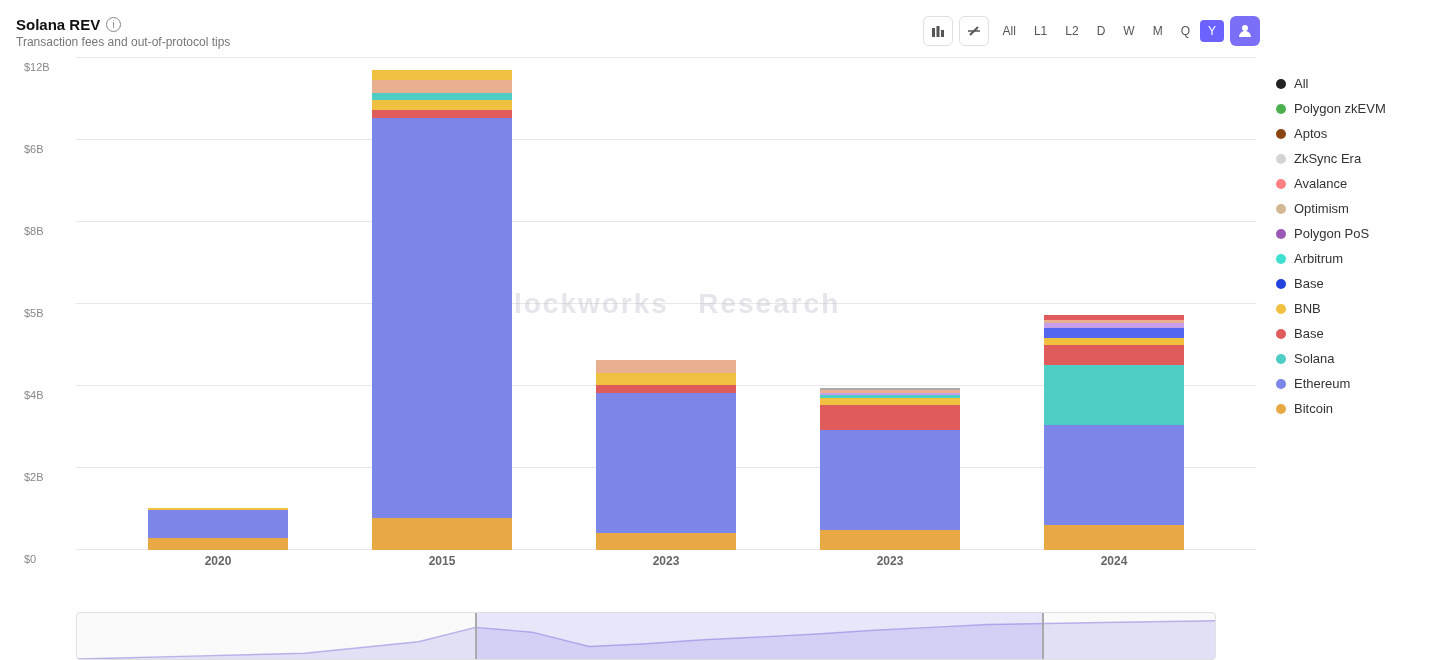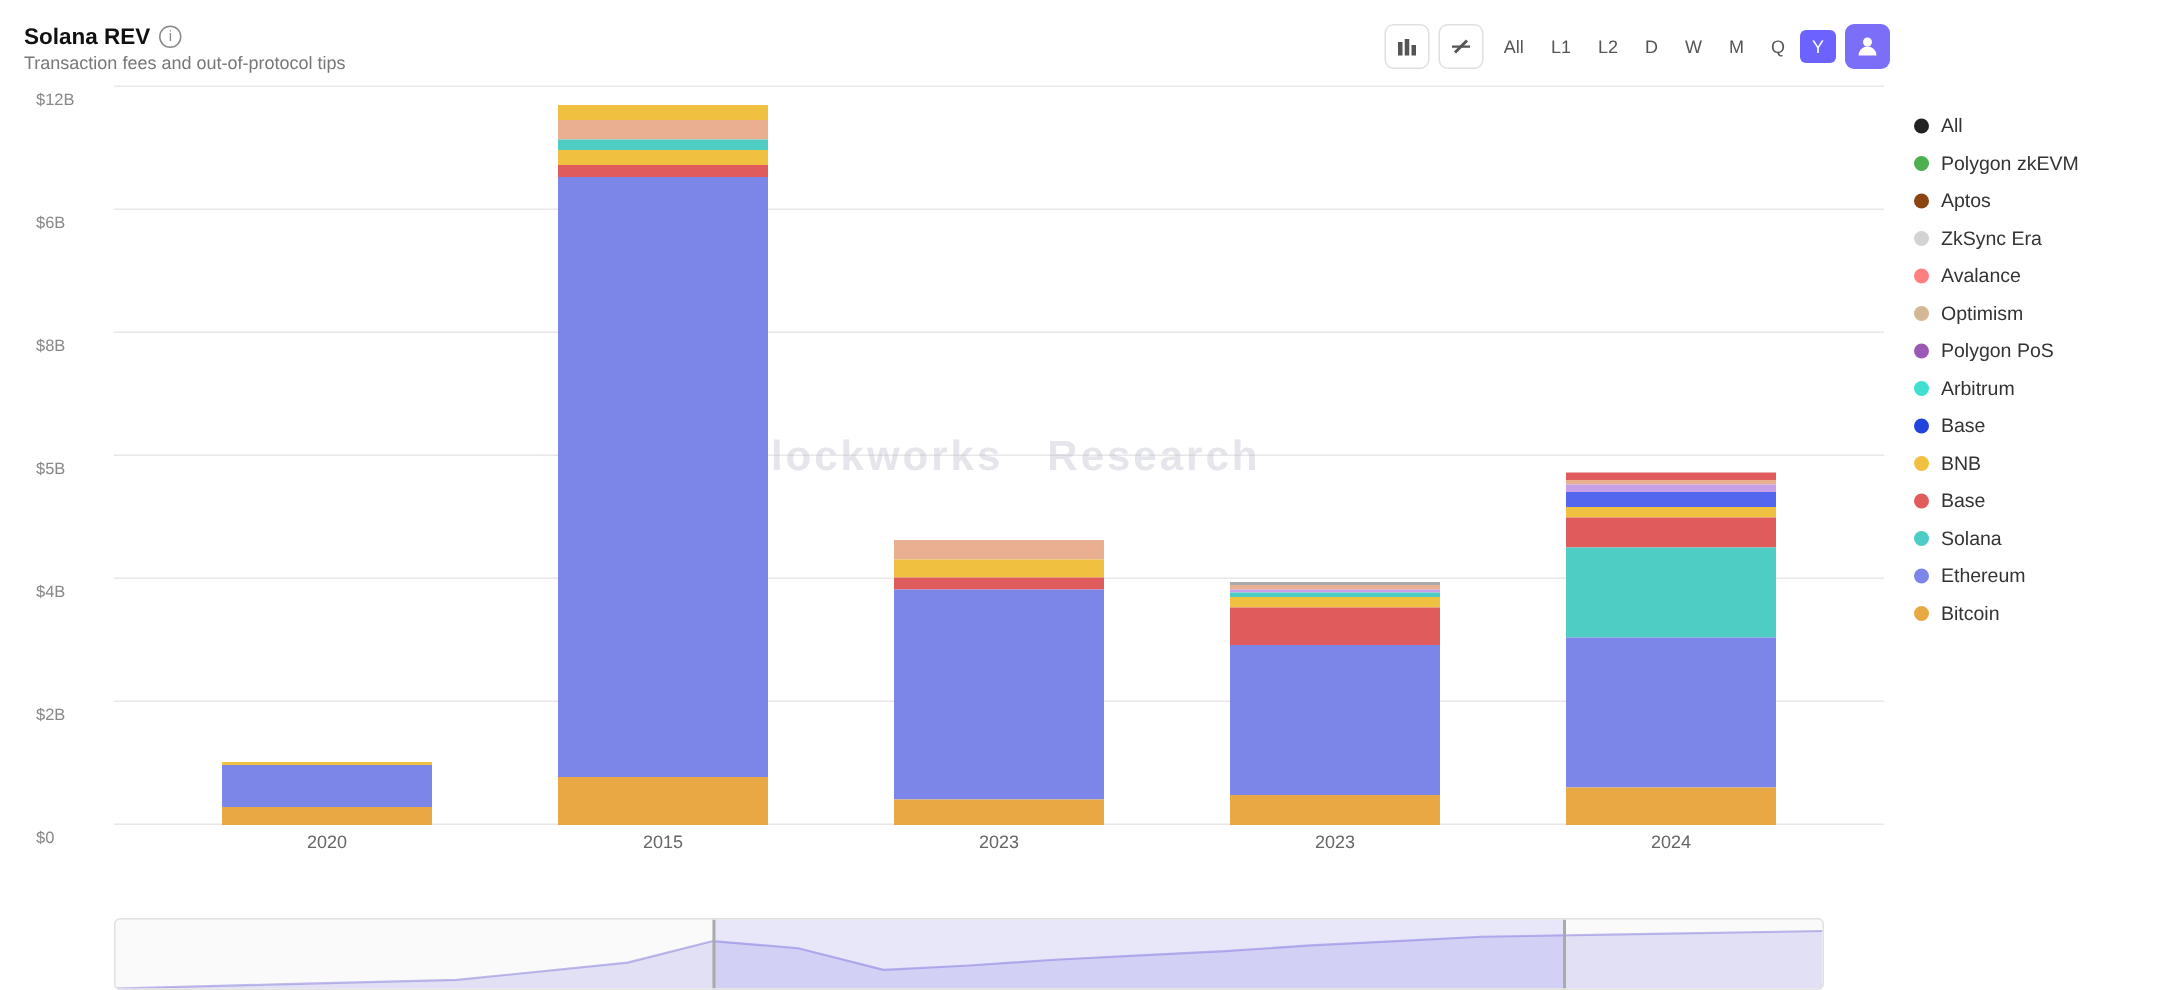--- a/index.html
+++ b/index.html
@@ -220,20 +220,21 @@
     }
     .legend-label {
       font-size: 13px;
       color: #333;
     }
     .x-axis-labels {
       display: flex;
       justify-content: space-around;
       padding: 0 30px;
       margin-top: 4px;
+      font-weight: bold;
     }
     .x-label {
       font-size: 12px;
       color: #666;
       width: 180px;
       text-align: center;
     }
   </style>
 </head>
 <body>

